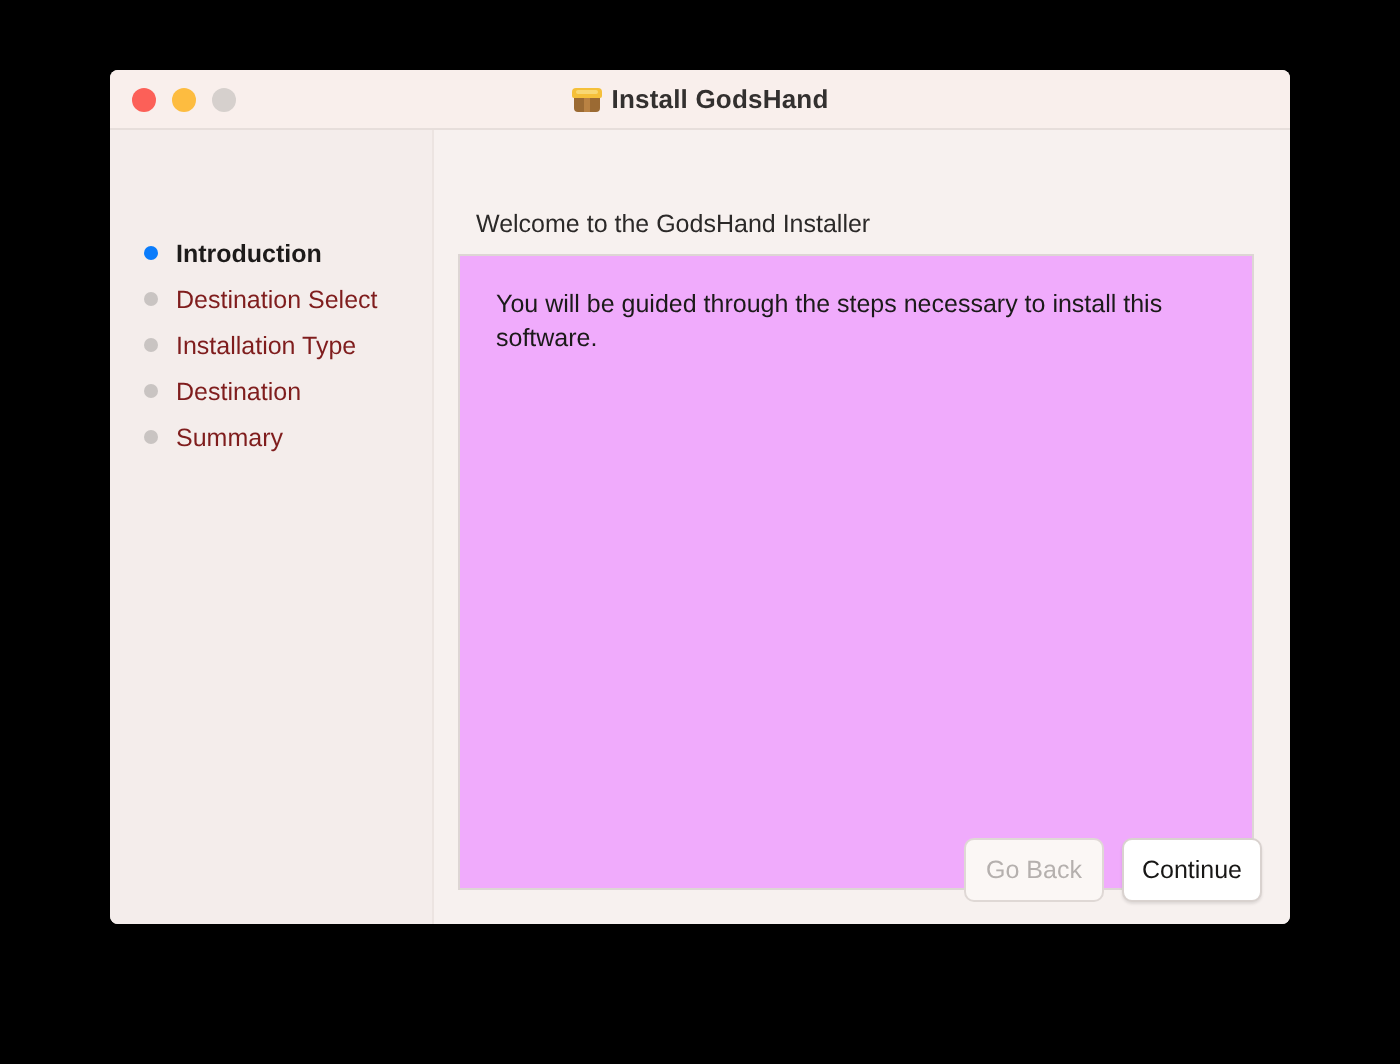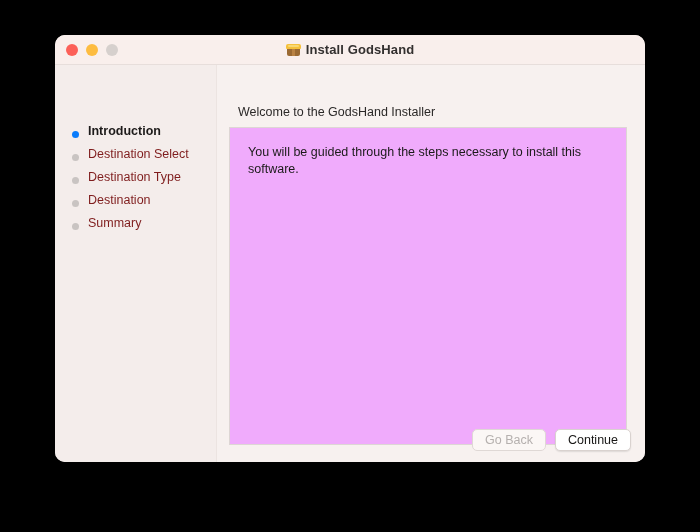--- a/index.html
+++ b/index.html
@@ -16,21 +16,21 @@
   }
 
   
   .window {
     position: absolute;
     left: 55px;
     top: 35px;
     width: 590px;
     height: 427px;
     background: #f6f0ee;
-    border-radius: 10px;
+    border-radius: 4px;
     overflow: hidden;
     box-shadow: 0 6px 22px rgba(0,0,0,0.55);
   }
 
   
   .titlebar {
     position: relative;
     height: 29px;
     background: #f9efec;
     border-bottom: 1px solid #e7dedb;
@@ -117,21 +117,21 @@
   
   .sidebar {
     width: 162px;
     background: #f4edeb;
     padding-top: 50px;
     box-sizing: border-box;
     border-right: 1px solid #ece4e1;
   }
   .step {
     display: flex;
-    align-items: flex-end;
+    align-items: center;
     height: 23px;
     padding-left: 17px;
   }
   .step-dot {
     width: 7px;
     height: 7px;
     border-radius: 50%;
     background: #c9c4c2;
     margin-right: 9px;
     flex: 0 0 auto;
@@ -183,23 +183,23 @@
   .footer {
     position: absolute;
     right: 14px;
     bottom: 12px;
     display: flex;
     gap: 9px;
   }
   .btn {
     font-family: "Liberation Sans", sans-serif;
     font-size: 12.5px;
-    height: 22px;
+    height: 32px;
     min-width: 70px;
-    padding: 0 12px;
+    padding: 0 4px;
     border-radius: 5px;
     box-sizing: border-box;
     display: inline-flex;
     align-items: center;
     justify-content: center;
     border: 1px solid #dfd8d5;
     background: #fbf7f5;
     color: #b5b0ae;
   }
   .btn.primary {
@@ -237,21 +237,21 @@
       <div class="step active">
         <span class="step-dot"></span>
         <span class="step-label">Introduction</span>
       </div>
       <div class="step">
         <span class="step-dot"></span>
         <span class="step-label">Destination Select</span>
       </div>
       <div class="step">
         <span class="step-dot"></span>
-        <span class="step-label">Destination Type</span>
+        <span class="step-label">Installation Type</span>
       </div>
       <div class="step">
         <span class="step-dot"></span>
         <span class="step-label">Destination</span>
       </div>
       <div class="step">
         <span class="step-dot"></span>
         <span class="step-label">Summary</span>
       </div>
     </div>

